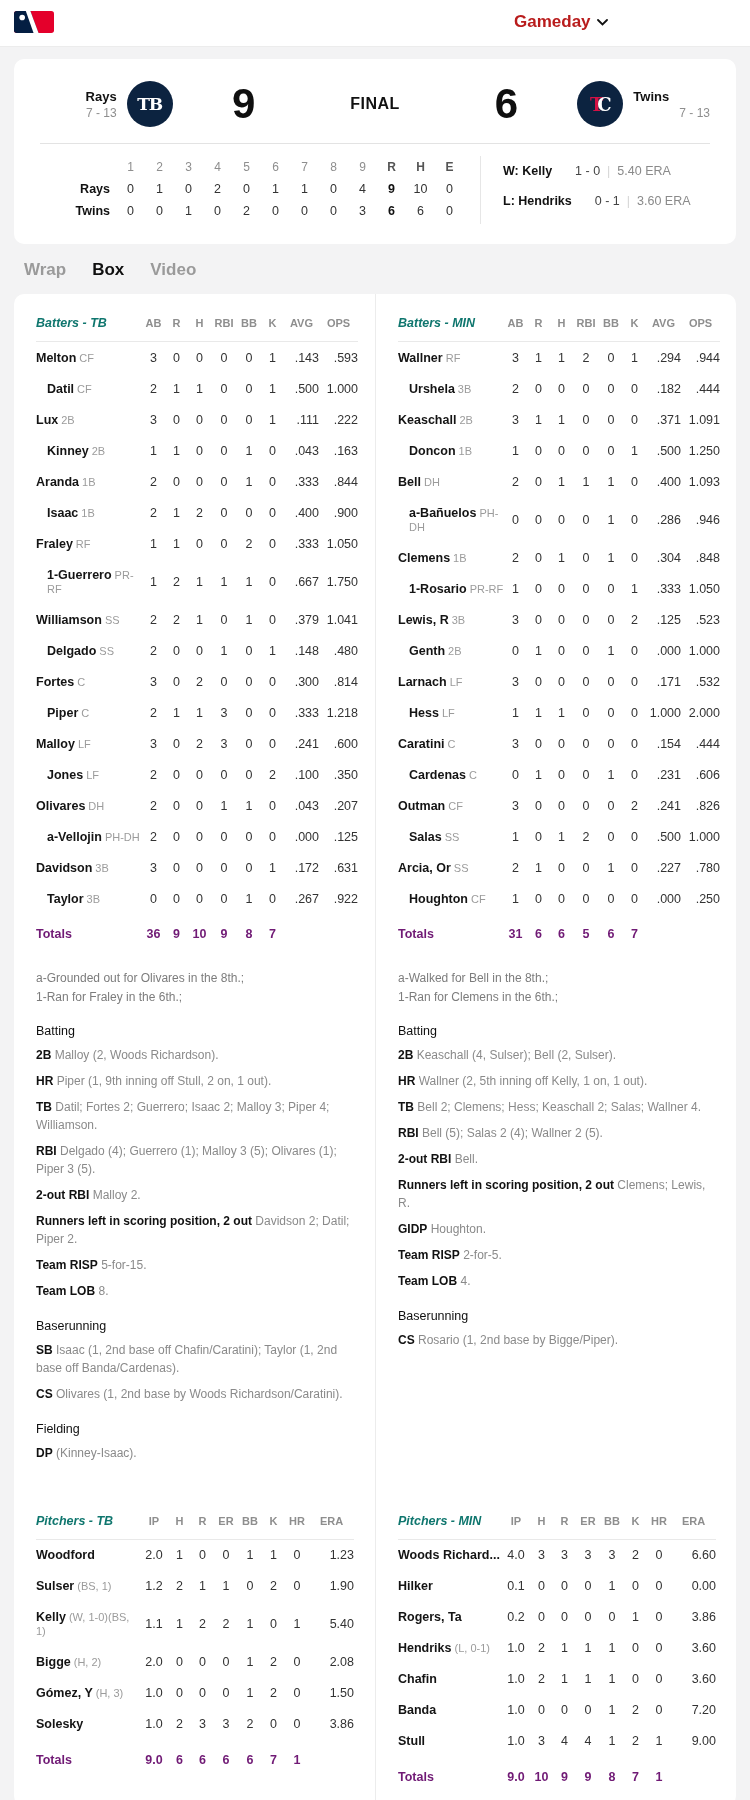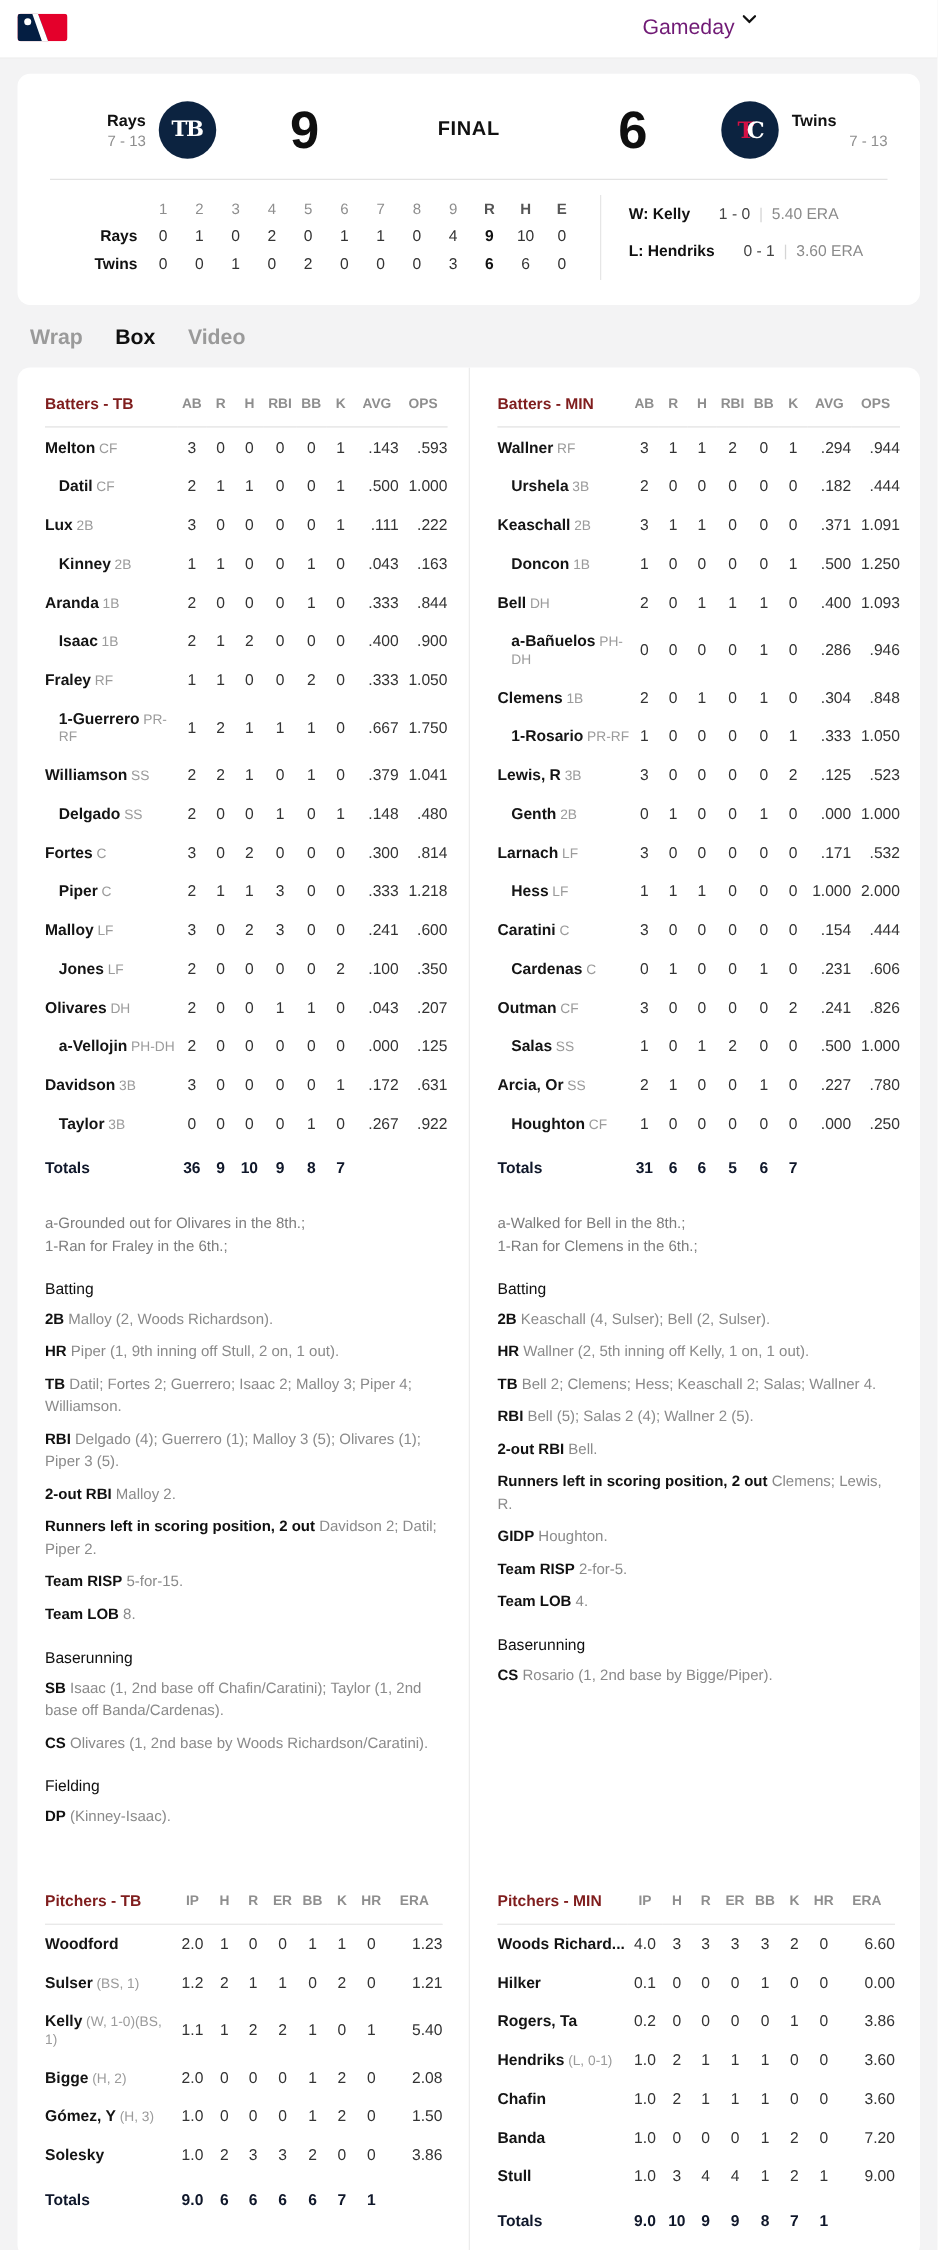--- a/index.html
+++ b/index.html
@@ -1,20 +1,20 @@
 <!DOCTYPE html>
 <html><head>
 <meta charset="utf-8">
 <style>
   html,body{margin:0;padding:0;}
   body{width:750px;min-height:1800px;background:#f3f3f4;font-family:"Liberation Sans",sans-serif;color:#1b1b1b;-webkit-font-smoothing:antialiased;}
   
   .topbar{background:#fff;height:46px;position:relative;border-bottom:1px solid #ececec;}
   .mlb-logo{position:absolute;left:14px;top:11px;cursor:pointer;}
-  .gameday{position:absolute;left:514px;top:12px;font-size:17px;font-weight:400;color:#701a75;display:flex;align-items:flex-start;gap:6px;cursor:pointer;}
+  .gameday{position:absolute;left:514px;top:12px;font-size:17px;font-weight:700;color:#b91c1c;display:flex;align-items:center;gap:6px;cursor:pointer;}
   
   .score-card{background:#fff;margin:12px 14px 0;border-radius:10px;padding:14px 0 10px;}
   .score-top{display:flex;align-items:center;padding:8px 26px 16px;}
   .team-block{display:flex;align-items:center;gap:10px;width:168px;}
   .team-block.home{flex-direction:row-reverse;}
   .team-text{text-align:right;}
   .team-block.home .team-text{text-align:left;}
   .team-name{font-size:13px;font-weight:700;color:#111;}
   .team-record{font-size:12px;color:#8e8e8e;margin-top:2px;margin-left:46px;}
   .team-logo{width:46px;height:46px;border-radius:50%;background:#0c2340;display:flex;align-items:center;justify-content:center;flex-shrink:0;}
@@ -46,28 +46,28 @@
   .tab{font-size:17px;font-weight:700;color:#9a9a9a;cursor:pointer;}
   .tab.active{color:#0f0f0f;}
   
   .box-card{background:#fff;margin:2px 14px 0;border-radius:10px;overflow:hidden;}
   .split{display:flex;align-items:stretch;}
   .col{width:50%;box-sizing:border-box;padding:14px 22px 6px;}
   .col-r{border-left:1px solid #ececec;}
   .pitch-col{padding-top:30px;padding-bottom:14px;}
   table{width:100%;border-collapse:collapse;table-layout:fixed;}
   th{font-size:11px;color:#8e8e8e;font-weight:700;padding:8px 0 11px;border-bottom:1px solid #e9e9e9;text-align:center;}
-  th.t-title{text-align:left;font-size:12.5px;color:#7f1d1d;}
+  th.t-title{text-align:left;font-size:12.5px;color:#0f766e;font-style:italic;}
   td{padding:8.5px 0;font-size:12.5px;color:#333;text-align:center;vertical-align:middle;}
   td.name{text-align:left;}
   .pname{font-weight:700;color:#141414;font-size:12.5px;cursor:pointer;}
   .pos,.qual{color:#9b9b9b;font-size:11px;margin-left:3px;}
   tr.sub td.name{padding-left:11px;}
   td.r-al{text-align:right;}
-  tr.totals td{font-weight:700;color:#0f172a;padding-top:13px;}
+  tr.totals td{font-weight:700;color:#701a75;padding-top:13px;}
   
   .subnotes{margin:20px 0 2px;}
   .subnote{color:#7c7c7c;font-size:12px;line-height:1.35;margin:3px 0;}
   .note-head{font-size:12.5px;font-weight:400;color:#0f0f0f;margin:19px 0 8px;}
   .note-line{font-size:12px;color:#8a8a8a;line-height:1.5;margin:0 0 8px;}
   .note-line b{color:#111;font-weight:700;}
 </style>
 </head>
 <body>
 
@@ -736,21 +736,21 @@
             </tr>
             <tr>
               <td class="name"><span class="pname">Sulser</span><span class="qual">(BS, 1)</span></td>
               <td>1.2</td>
               <td>2</td>
               <td>1</td>
               <td>1</td>
               <td>0</td>
               <td>2</td>
               <td>0</td>
-              <td class="r-al">1.21</td>
+              <td class="r-al">1.90</td>
             </tr>
             <tr>
               <td class="name"><span class="pname">Kelly</span><span class="qual">(W, 1-0)(BS, 1)</span></td>
               <td>1.1</td>
               <td>1</td>
               <td>2</td>
               <td>2</td>
               <td>1</td>
               <td>0</td>
               <td>1</td>

